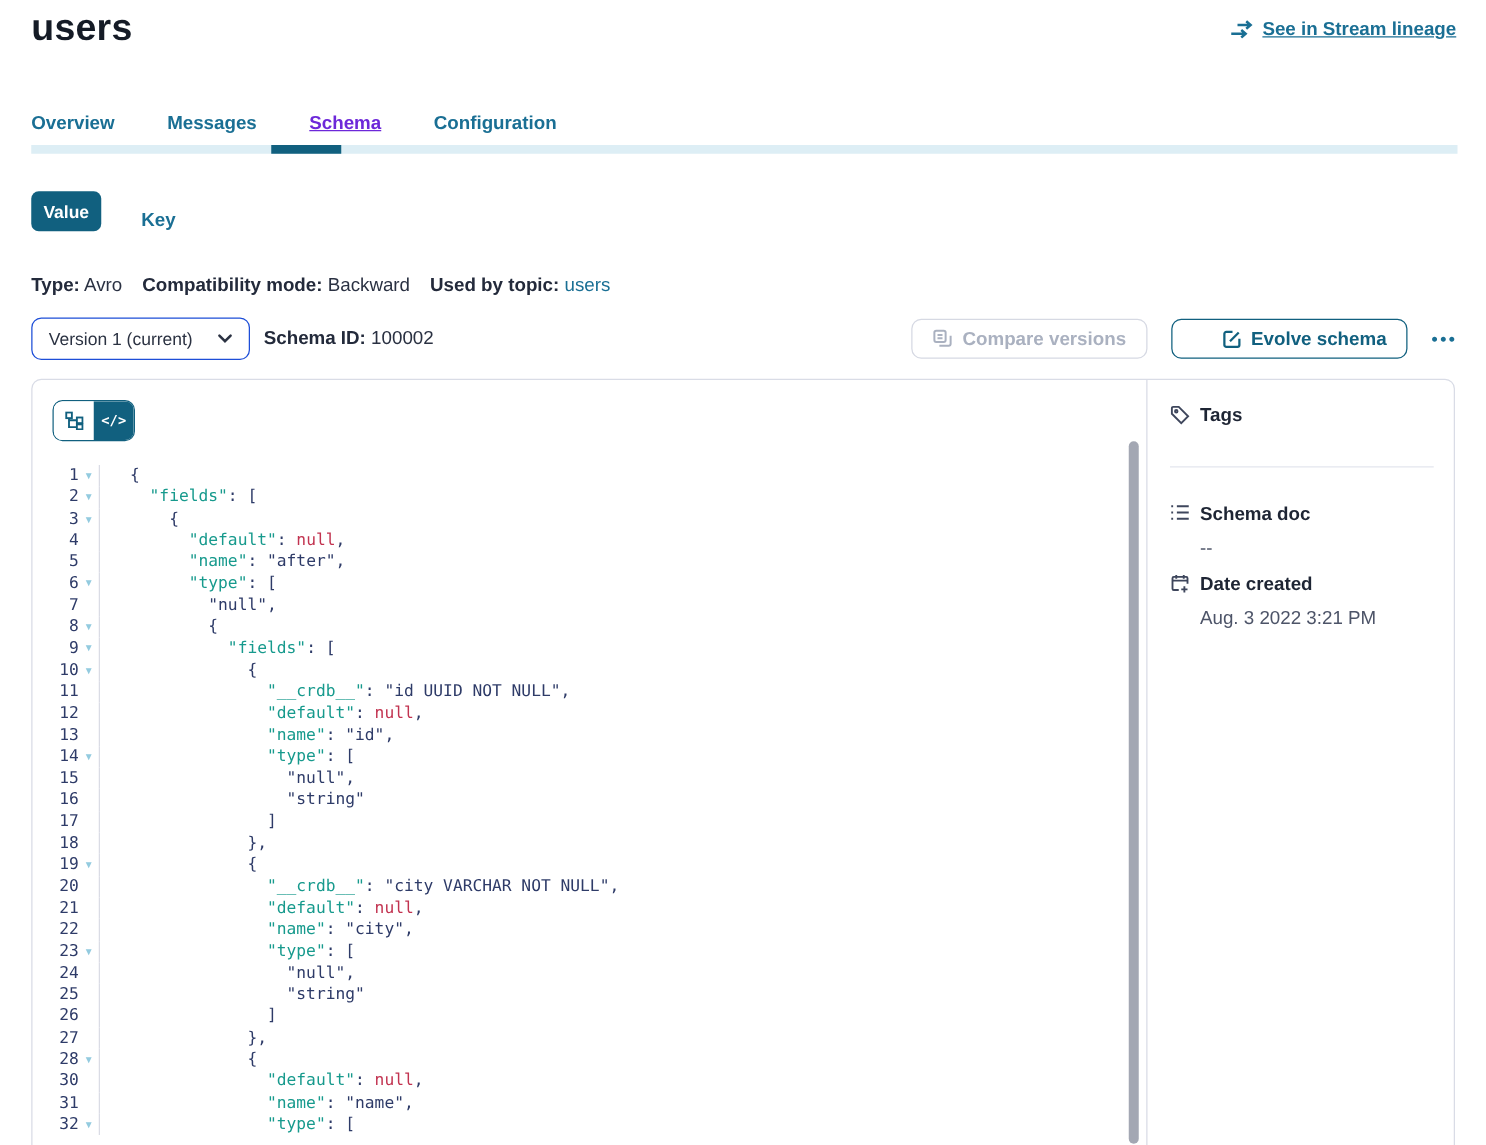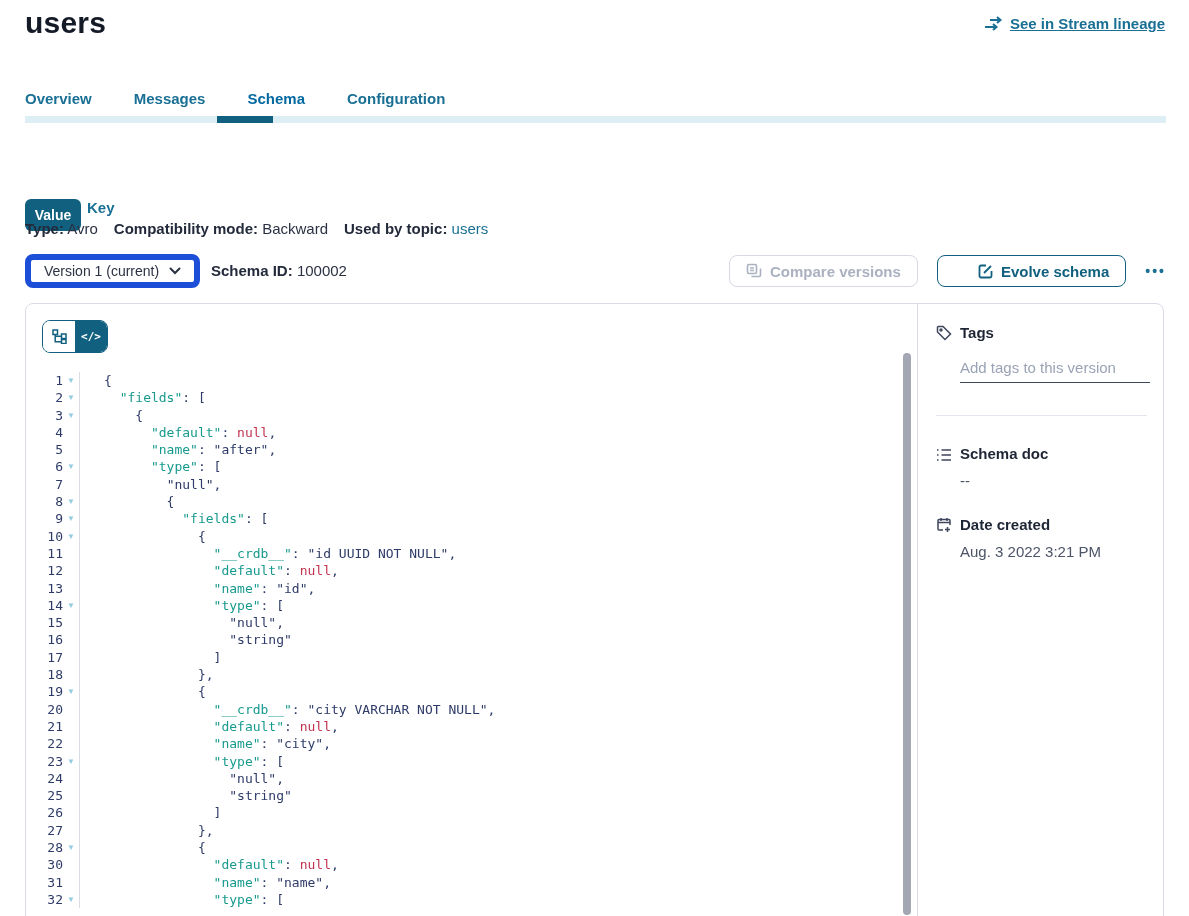--- a/index.html
+++ b/index.html
@@ -26,38 +26,38 @@
   .abs{position:absolute;}
 
   
   .page-title{left:25px;top:6px;font-size:30px;font-weight:700;color:var(--heading);letter-spacing:.2px;}
   .lineage-link{top:15px;right:24px;display:flex;align-items:center;gap:7px;color:var(--link);
     font-size:15px;font-weight:700;cursor:pointer;text-decoration:underline;}
 
   
   .tabs{left:25px;top:90px;display:flex;gap:42px;font-size:15px;font-weight:600;}
   .tab{color:var(--link);cursor:pointer;}
-  .tab.active{color:#0369a1;}
+  .tab.active{color:#6d28d9;text-decoration:underline;}
   .tab-track{left:25px;top:116px;width:1141px;height:7px;background:var(--track);}
   .tab-indicator{left:217px;top:116px;width:56px;height:7px;background:var(--accent);}
 
   
-  .vk-row{left:25px;top:153px;display:flex;align-items:flex-start;gap:6px;margin-top:46px;}
+  .vk-row{left:25px;top:153px;display:flex;align-items:flex-end;gap:32px;}
   .value-btn{width:56px;height:32px;border-radius:6px;background:var(--accent);color:#fff;
     font-size:14px;font-weight:600;display:flex;align-items:center;justify-content:center;cursor:pointer;}
   .key-btn{color:var(--link);font-size:15px;font-weight:600;cursor:pointer;}
 
   
   .meta-row{left:25px;top:220px;display:flex;gap:16px;font-size:15px;color:var(--text);}
   .meta-item b{font-weight:700;color:#232a3b;}
   .meta-link{color:var(--link);cursor:pointer;}
 
   
   .version-bar{left:25px;top:254px;width:1141px;height:34px;}
-  .version-select{left:0;top:0;width:175px;height:34px;border:6px solid #1d4ed8;border-radius:8px;
+  .version-select{left:0;top:0;width:175px;height:34px;border:1px solid #1d4ed8;border-radius:8px;
     display:flex;align-items:center;justify-content:space-between;padding:0 13px;font-size:14px;
     color:#2b3242;cursor:pointer;background:#fff;}
   .schema-id{left:186px;top:8px;font-size:15px;}
   .schema-id b{font-weight:700;color:#232a3b;}
   .vb-actions{right:0;top:1px;display:flex;align-items:center;gap:19px;margin-left:36px;}
   .btn{height:32px;border-radius:8px;background:#fff;display:flex;align-items:center;gap:8px;
     padding:0 16px;font-size:15px;font-weight:600;}
   .btn-disabled{border:1px solid var(--disabled-border);color:var(--disabled-text);cursor:default;}
   .btn-outline{border:1px solid var(--accent);color:var(--accent);cursor:pointer;padding-left:40px;}
   .more-dots{color:var(--link);font-size:14px;font-weight:700;letter-spacing:2px;cursor:pointer;}
@@ -81,30 +81,30 @@
   .code-text{padding-left:24px;flex:none;}
   .c-pun{color:var(--code-val);}
   .c-key{color:var(--code-key);}
   .c-str{color:var(--code-val);}
   .c-nul{color:var(--code-null);}
 
   .scroll-thumb{left:877px;top:49px;width:8px;height:562px;border-radius:4px;background:var(--scrollbar);cursor:pointer;}
 
   
   .sidebar{right:0;top:0;bottom:0;width:246px;border-left:1px solid var(--border);padding:20px 16px 0 18px;}
-  .sb-heading{display:flex;align-items:flex-end;gap:8px;font-size:15px;font-weight:700;color:#1e2534;}
+  .sb-heading{display:flex;align-items:flex-start;gap:8px;font-size:15px;font-weight:700;color:#1e2534;}
   .sb-heading .sb-icon{color:var(--icon);display:flex;flex:none;}
   .tags-input{display:block;width:190px;margin:16px 0 0 24px;border:none;border-bottom:1px solid #3f475c;
     font-size:15px;padding:2px 0 6px 0;color:var(--text);outline:none;background:transparent;
     font-family:"Liberation Sans",sans-serif;}
   .tags-input::placeholder{color:var(--placeholder);}
   .sb-divider{height:1px;background:#e4e6ee;margin:32px 0 0 0;}
   .sb-value{margin:10px 0 0 24px;font-size:15px;color:var(--gray);}
   .mt-schema{margin-top:29px;}
-  .mt-date{margin-top:27px;}
+  .mt-date{margin-top:12px;}
 </style>
 </head>
 <body>
 
 <h1 class="abs page-title">users</h1>
 
 <div class="abs lineage-link">
   <span class="sb-icon" style="display:flex;">
     <svg width="19" height="15" viewBox="0 0 19 15" fill="none" stroke="currentColor" stroke-width="2">
       <path d="M6 4 H16 M13 1 L16.5 4 L13 7"></path>
@@ -228,21 +228,20 @@
   <aside class="abs sidebar">
     <div class="sb-heading">
       <span class="sb-icon">
         <svg width="16" height="16" viewBox="0 0 16 16" fill="none" stroke="currentColor" stroke-width="1.5">
           <path d="M1.5 2.5 a1 1 0 0 1 1 -1 H7 L14.5 9 L9 14.5 L1.5 7 Z"></path>
           <circle cx="5" cy="5" r="1"></circle>
         </svg>
       </span>
       <span>Tags</span>
     </div>
-    <input class="tags-input" type="text" placeholder="Add tags to this version" style="">
     <div class="sb-divider"></div>
 
     <div class="sb-heading mt-schema">
       <span class="sb-icon">
         <svg width="16" height="14" viewBox="0 0 16 14" fill="none" stroke="currentColor" stroke-width="1.6">
           <path d="M5.5 2 H15 M5.5 7 H15 M5.5 12 H15"></path>
           <path d="M1 2 H2.5 M1 7 H2.5 M1 12 H2.5"></path>
         </svg>
       </span>
       <span>Schema doc</span>

